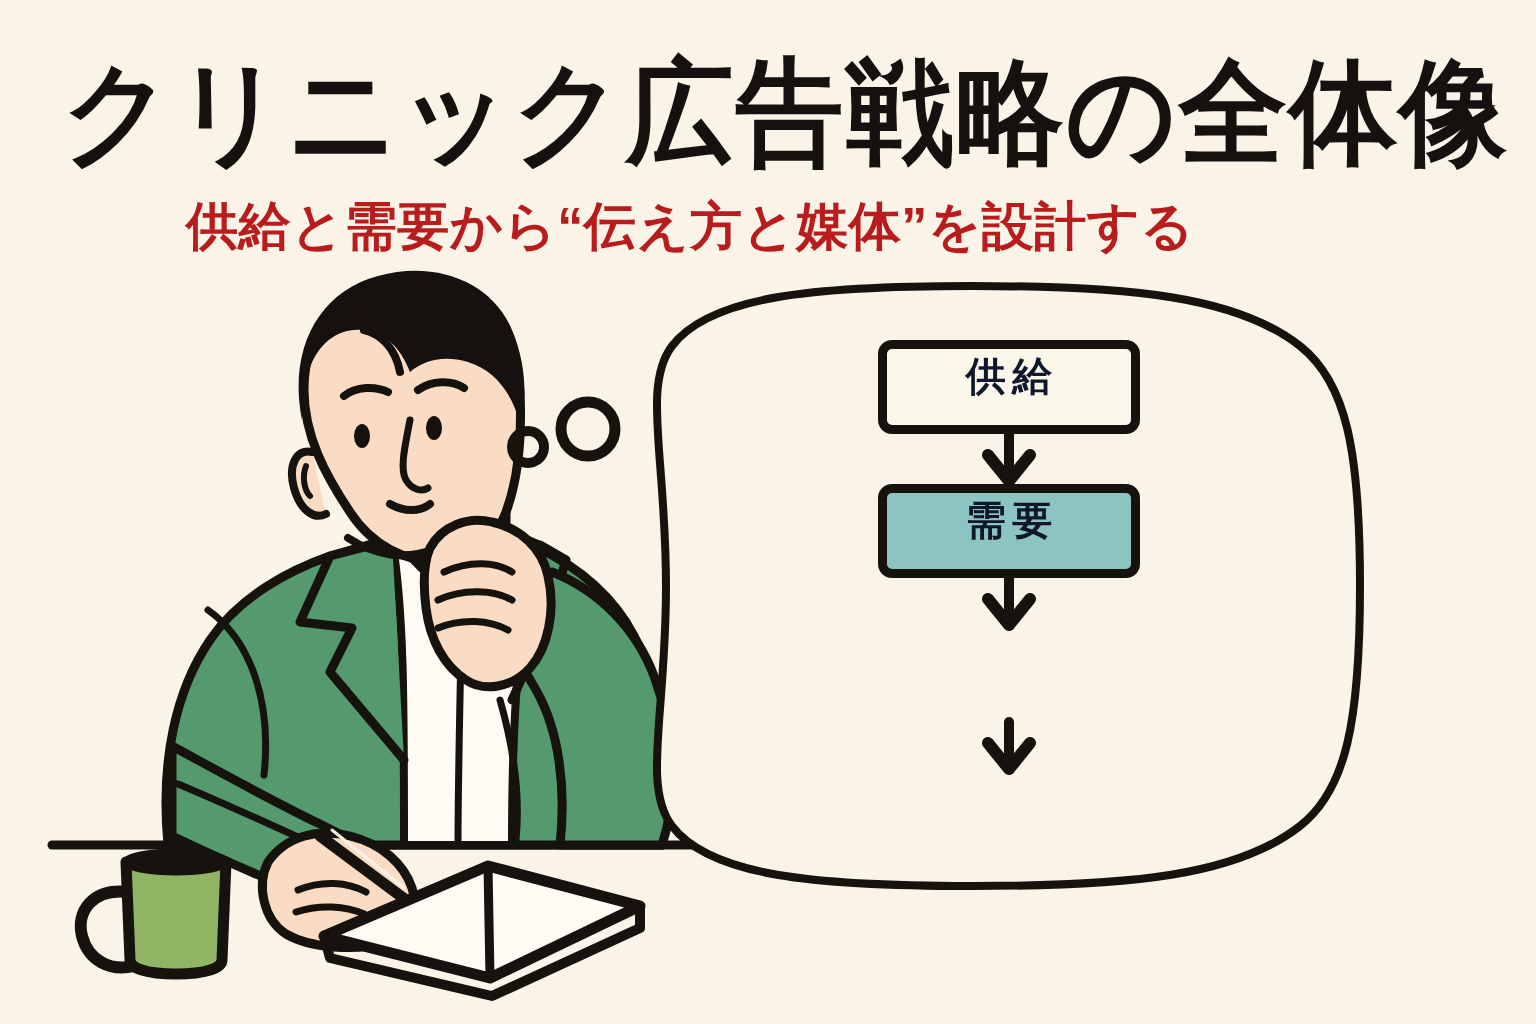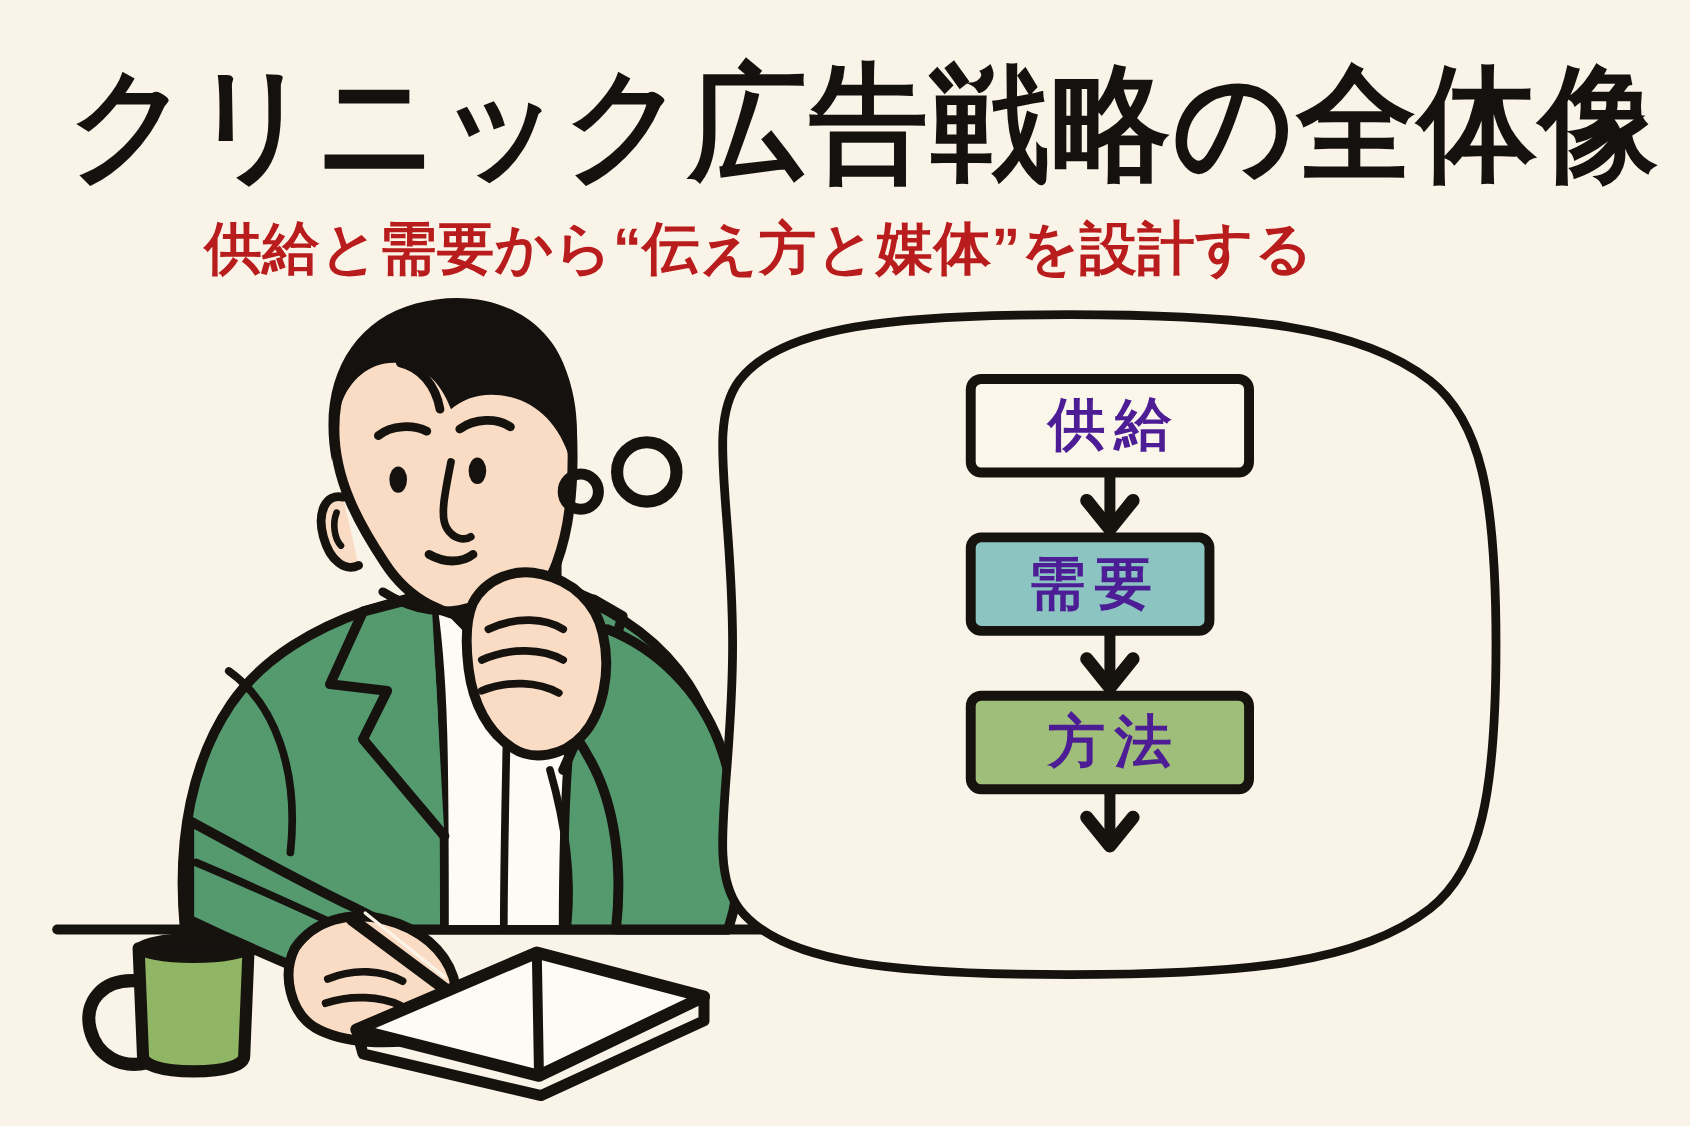--- a/index.html
+++ b/index.html
@@ -51,30 +51,30 @@
     height: 1024px;
   }
 
   
   .flowbox {
     position: absolute;
     box-sizing: border-box;
     border: 9px solid #16130f;
     border-radius: 14px;
     display: flex;
-    align-items: center;
+    align-items: flex-start;
     justify-content: center;
-    font-size: 52px;
+    font-size: 40px;
     font-weight: 900;
     letter-spacing: 0.16em;
     text-indent: 0.16em;
-    color: #4c1d95;
+    color: #0f172a;
   }
   .fb-supply { left: 878px; top: 340px;  width: 262px; height: 94px; background: #fbf6ea; }
-  .fb-demand { left: 878px; top: 484px;  width: 226px; height: 94px; background: #8cc4c2; }
+  .fb-demand { left: 878px; top: 484px;  width: 262px; height: 94px; background: #8cc4c2; }
   .fb-method { left: 878px; top: 628px;  width: 262px; height: 94px; background: #9fbe79; }
   .fb-media  { left: 878px; top: 772px;  width: 262px; height: 94px; background: #b6cdc6; }
 </style>
 </head>
 <body>
 
 <div id="stage">
 
   <div class="title">クリニック広告戦略の全体像</div>
   <div class="subtitle">供給と需要から“伝え方と媒体”を設計する</div>
@@ -221,17 +221,14 @@
       <path d="M988 743 L1009 769 L1030 743" fill="none" stroke="#16130f" stroke-width="12" stroke-linecap="round" stroke-linejoin="round"></path>
     </g>
   </svg>
 
   <div class="flowbox fb-supply">
     <span>供給</span>
   </div>
   <div class="flowbox fb-demand">
     <span>需要</span>
   </div>
-  <div class="flowbox fb-method">
-    <span>方法</span>
-  </div>
 
 </div>
 
 </body></html>

